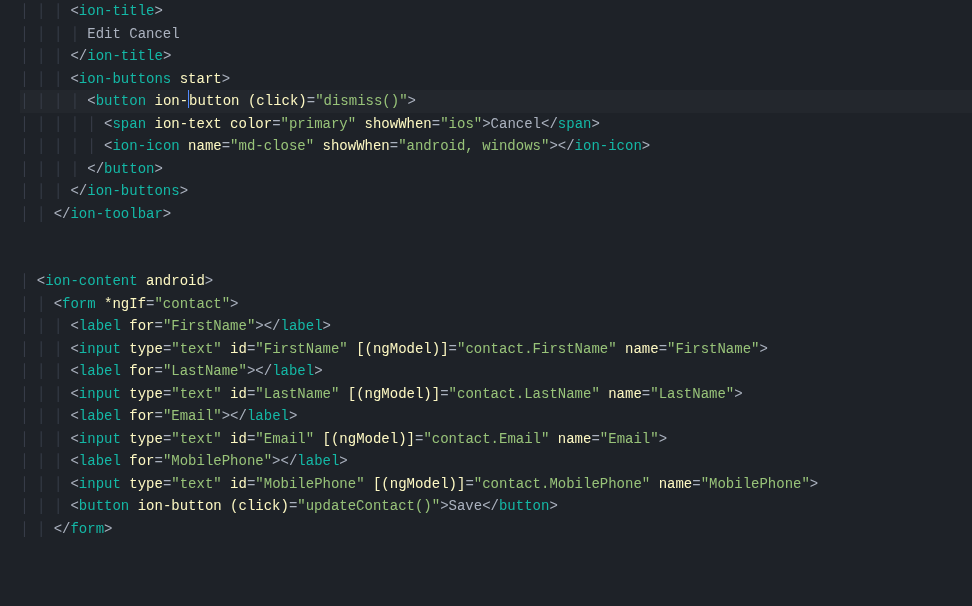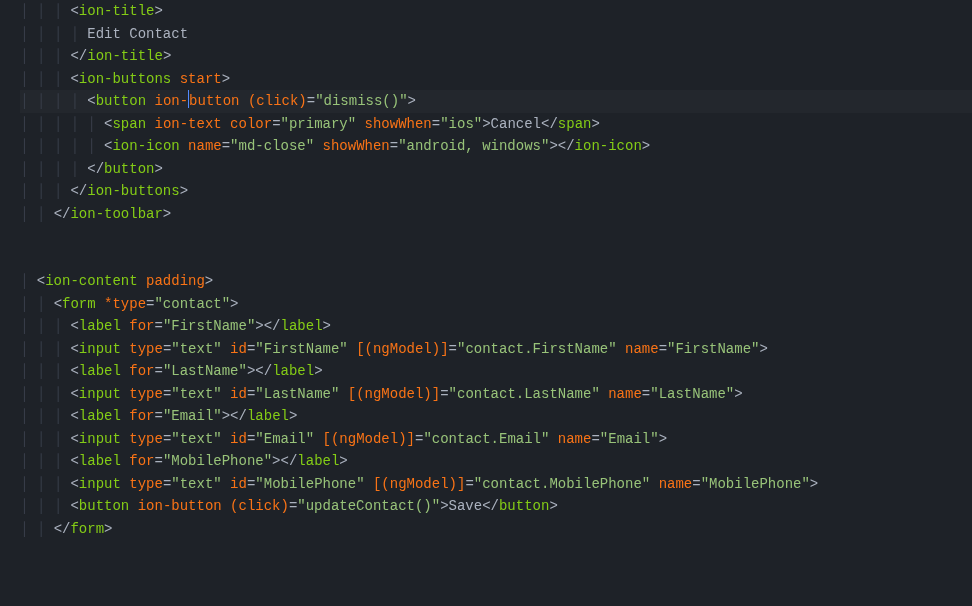--- a/index.html
+++ b/index.html
@@ -24,51 +24,51 @@
     height: 22.5px;
   }
   .line.cursor-line {
     background: rgba(255,255,255,0.025);
   }
   .indent-guide {
     color: #3a3f4b;
     display: inline-block;
   }
   .punct { color: #abb2bf; }      
-  .tag   { color: #84cc16; }      
-  .attr  { color: #f97316; }      
+  .tag   { color: #14b8a6; }      
+  .attr  { color: #fef9c3; }      
   .str   { color: #98c379; }      
   .text  { color: #abb2bf; }      
   .cursor {
     display: inline-block;
     width: 1px;
     height: 18px;
     background: #528bff;
     vertical-align: text-bottom;
     margin-bottom: 1px;
   }
 </style>
 </head>
 <body>
 
 <div class="code-area" id="code">
     <div class="line"><span class="indent-guide">│ </span><span class="indent-guide">│ </span><span class="indent-guide">│ </span><span class="punct">&lt;</span><span class="tag">ion-title</span><span class="punct">&gt;</span></div>
-    <div class="line"><span class="indent-guide">│ </span><span class="indent-guide">│ </span><span class="indent-guide">│ </span><span class="indent-guide">│ </span><span class="text">Edit Contact</span></div>
+    <div class="line"><span class="indent-guide">│ </span><span class="indent-guide">│ </span><span class="indent-guide">│ </span><span class="indent-guide">│ </span><span class="text">Edit Cancel</span></div>
     <div class="line"><span class="indent-guide">│ </span><span class="indent-guide">│ </span><span class="indent-guide">│ </span><span class="punct">&lt;/</span><span class="tag">ion-title</span><span class="punct">&gt;</span></div>
     <div class="line"><span class="indent-guide">│ </span><span class="indent-guide">│ </span><span class="indent-guide">│ </span><span class="punct">&lt;</span><span class="tag">ion-buttons</span><span class="text"> </span><span class="attr">start</span><span class="punct">&gt;</span></div>
     <div class="line cursor-line"><span class="indent-guide">│ </span><span class="indent-guide">│ </span><span class="indent-guide">│ </span><span class="indent-guide">│ </span><span class="punct">&lt;</span><span class="tag">button</span><span class="text"> </span><span class="attr">ion-</span><span class="cursor"></span><span class="attr">button</span><span class="text"> </span><span class="attr">(click)</span><span class="punct">=</span><span class="str">"dismiss()"</span><span class="punct">&gt;</span></div>
     <div class="line"><span class="indent-guide">│ </span><span class="indent-guide">│ </span><span class="indent-guide">│ </span><span class="indent-guide">│ </span><span class="indent-guide">│ </span><span class="punct">&lt;</span><span class="tag">span</span><span class="text"> </span><span class="attr">ion-text</span><span class="text"> </span><span class="attr">color</span><span class="punct">=</span><span class="str">"primary"</span><span class="text"> </span><span class="attr">showWhen</span><span class="punct">=</span><span class="str">"ios"</span><span class="punct">&gt;</span><span class="text">Cancel</span><span class="punct">&lt;/</span><span class="tag">span</span><span class="punct">&gt;</span></div>
     <div class="line"><span class="indent-guide">│ </span><span class="indent-guide">│ </span><span class="indent-guide">│ </span><span class="indent-guide">│ </span><span class="indent-guide">│ </span><span class="punct">&lt;</span><span class="tag">ion-icon</span><span class="text"> </span><span class="attr">name</span><span class="punct">=</span><span class="str">"md-close"</span><span class="text"> </span><span class="attr">showWhen</span><span class="punct">=</span><span class="str">"android, windows"</span><span class="punct">&gt;&lt;/</span><span class="tag">ion-icon</span><span class="punct">&gt;</span></div>
     <div class="line"><span class="indent-guide">│ </span><span class="indent-guide">│ </span><span class="indent-guide">│ </span><span class="indent-guide">│ </span><span class="punct">&lt;/</span><span class="tag">button</span><span class="punct">&gt;</span></div>
     <div class="line"><span class="indent-guide">│ </span><span class="indent-guide">│ </span><span class="indent-guide">│ </span><span class="punct">&lt;/</span><span class="tag">ion-buttons</span><span class="punct">&gt;</span></div>
     <div class="line"><span class="indent-guide">│ </span><span class="indent-guide">│ </span><span class="punct">&lt;/</span><span class="tag">ion-toolbar</span><span class="punct">&gt;</span></div>
     <div class="line"></div>
     <div class="line"></div>
-    <div class="line"><span class="indent-guide">│ </span><span class="punct">&lt;</span><span class="tag">ion-content</span><span class="text"> </span><span class="attr">padding</span><span class="punct">&gt;</span></div>
-    <div class="line"><span class="indent-guide">│ </span><span class="indent-guide">│ </span><span class="punct">&lt;</span><span class="tag">form</span><span class="text"> </span><span class="attr">*type</span><span class="punct">=</span><span class="str">"contact"</span><span class="punct">&gt;</span></div>
+    <div class="line"><span class="indent-guide">│ </span><span class="punct">&lt;</span><span class="tag">ion-content</span><span class="text"> </span><span class="attr">android</span><span class="punct">&gt;</span></div>
+    <div class="line"><span class="indent-guide">│ </span><span class="indent-guide">│ </span><span class="punct">&lt;</span><span class="tag">form</span><span class="text"> </span><span class="attr">*ngIf</span><span class="punct">=</span><span class="str">"contact"</span><span class="punct">&gt;</span></div>
     <div class="line"><span class="indent-guide">│ </span><span class="indent-guide">│ </span><span class="indent-guide">│ </span><span class="punct">&lt;</span><span class="tag">label</span><span class="text"> </span><span class="attr">for</span><span class="punct">=</span><span class="str">"FirstName"</span><span class="punct">&gt;&lt;/</span><span class="tag">label</span><span class="punct">&gt;</span></div>
     <div class="line"><span class="indent-guide">│ </span><span class="indent-guide">│ </span><span class="indent-guide">│ </span><span class="punct">&lt;</span><span class="tag">input</span><span class="text"> </span><span class="attr">type</span><span class="punct">=</span><span class="str">"text"</span><span class="text"> </span><span class="attr">id</span><span class="punct">=</span><span class="str">"FirstName"</span><span class="text"> </span><span class="attr">[(ngModel)]</span><span class="punct">=</span><span class="str">"contact.FirstName"</span><span class="text"> </span><span class="attr">name</span><span class="punct">=</span><span class="str">"FirstName"</span><span class="punct">&gt;</span></div>
     <div class="line"><span class="indent-guide">│ </span><span class="indent-guide">│ </span><span class="indent-guide">│ </span><span class="punct">&lt;</span><span class="tag">label</span><span class="text"> </span><span class="attr">for</span><span class="punct">=</span><span class="str">"LastName"</span><span class="punct">&gt;&lt;/</span><span class="tag">label</span><span class="punct">&gt;</span></div>
     <div class="line"><span class="indent-guide">│ </span><span class="indent-guide">│ </span><span class="indent-guide">│ </span><span class="punct">&lt;</span><span class="tag">input</span><span class="text"> </span><span class="attr">type</span><span class="punct">=</span><span class="str">"text"</span><span class="text"> </span><span class="attr">id</span><span class="punct">=</span><span class="str">"LastName"</span><span class="text"> </span><span class="attr">[(ngModel)]</span><span class="punct">=</span><span class="str">"contact.LastName"</span><span class="text"> </span><span class="attr">name</span><span class="punct">=</span><span class="str">"LastName"</span><span class="punct">&gt;</span></div>
     <div class="line"><span class="indent-guide">│ </span><span class="indent-guide">│ </span><span class="indent-guide">│ </span><span class="punct">&lt;</span><span class="tag">label</span><span class="text"> </span><span class="attr">for</span><span class="punct">=</span><span class="str">"Email"</span><span class="punct">&gt;&lt;/</span><span class="tag">label</span><span class="punct">&gt;</span></div>
     <div class="line"><span class="indent-guide">│ </span><span class="indent-guide">│ </span><span class="indent-guide">│ </span><span class="punct">&lt;</span><span class="tag">input</span><span class="text"> </span><span class="attr">type</span><span class="punct">=</span><span class="str">"text"</span><span class="text"> </span><span class="attr">id</span><span class="punct">=</span><span class="str">"Email"</span><span class="text"> </span><span class="attr">[(ngModel)]</span><span class="punct">=</span><span class="str">"contact.Email"</span><span class="text"> </span><span class="attr">name</span><span class="punct">=</span><span class="str">"Email"</span><span class="punct">&gt;</span></div>
     <div class="line"><span class="indent-guide">│ </span><span class="indent-guide">│ </span><span class="indent-guide">│ </span><span class="punct">&lt;</span><span class="tag">label</span><span class="text"> </span><span class="attr">for</span><span class="punct">=</span><span class="str">"MobilePhone"</span><span class="punct">&gt;&lt;/</span><span class="tag">label</span><span class="punct">&gt;</span></div>
     <div class="line"><span class="indent-guide">│ </span><span class="indent-guide">│ </span><span class="indent-guide">│ </span><span class="punct">&lt;</span><span class="tag">input</span><span class="text"> </span><span class="attr">type</span><span class="punct">=</span><span class="str">"text"</span><span class="text"> </span><span class="attr">id</span><span class="punct">=</span><span class="str">"MobilePhone"</span><span class="text"> </span><span class="attr">[(ngModel)]</span><span class="punct">=</span><span class="str">"contact.MobilePhone"</span><span class="text"> </span><span class="attr">name</span><span class="punct">=</span><span class="str">"MobilePhone"</span><span class="punct">&gt;</span></div>
     <div class="line"><span class="indent-guide">│ </span><span class="indent-guide">│ </span><span class="indent-guide">│ </span><span class="punct">&lt;</span><span class="tag">button</span><span class="text"> </span><span class="attr">ion-button</span><span class="text"> </span><span class="attr">(click)</span><span class="punct">=</span><span class="str">"updateContact()"</span><span class="punct">&gt;</span><span class="text">Save</span><span class="punct">&lt;/</span><span class="tag">button</span><span class="punct">&gt;</span></div>
     <div class="line"><span class="indent-guide">│ </span><span class="indent-guide">│ </span><span class="punct">&lt;/</span><span class="tag">form</span><span class="punct">&gt;</span></div>

